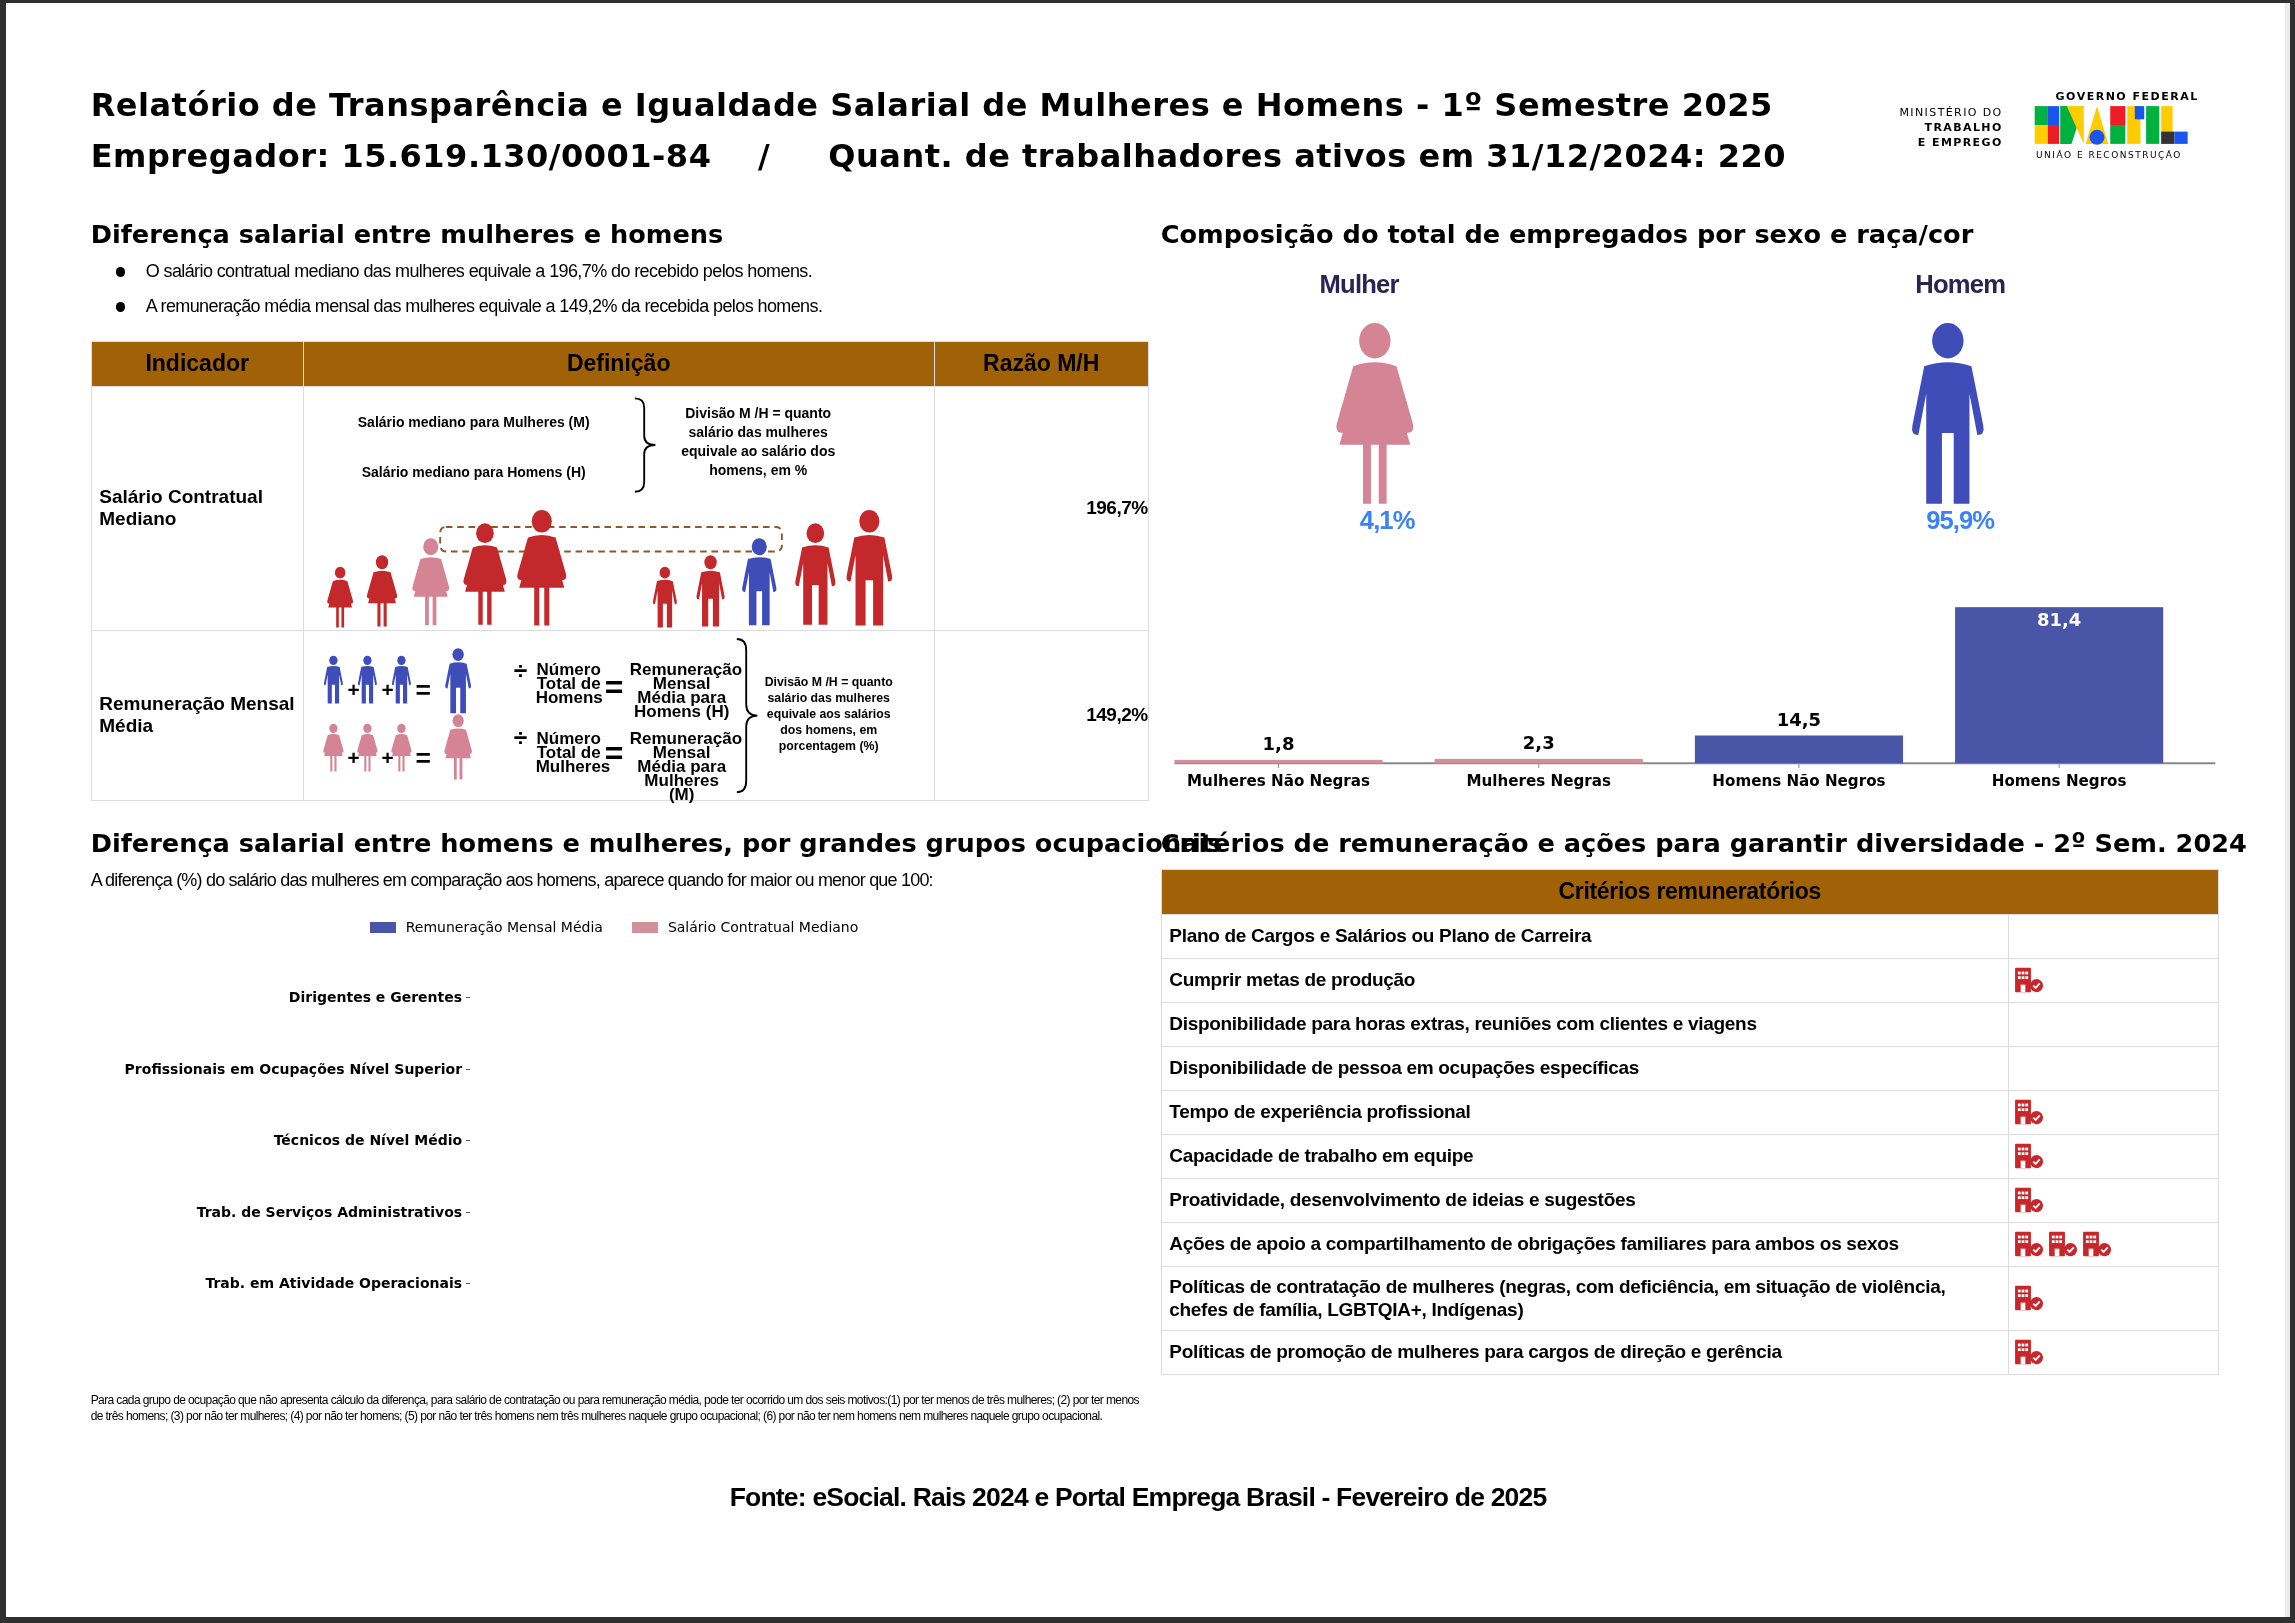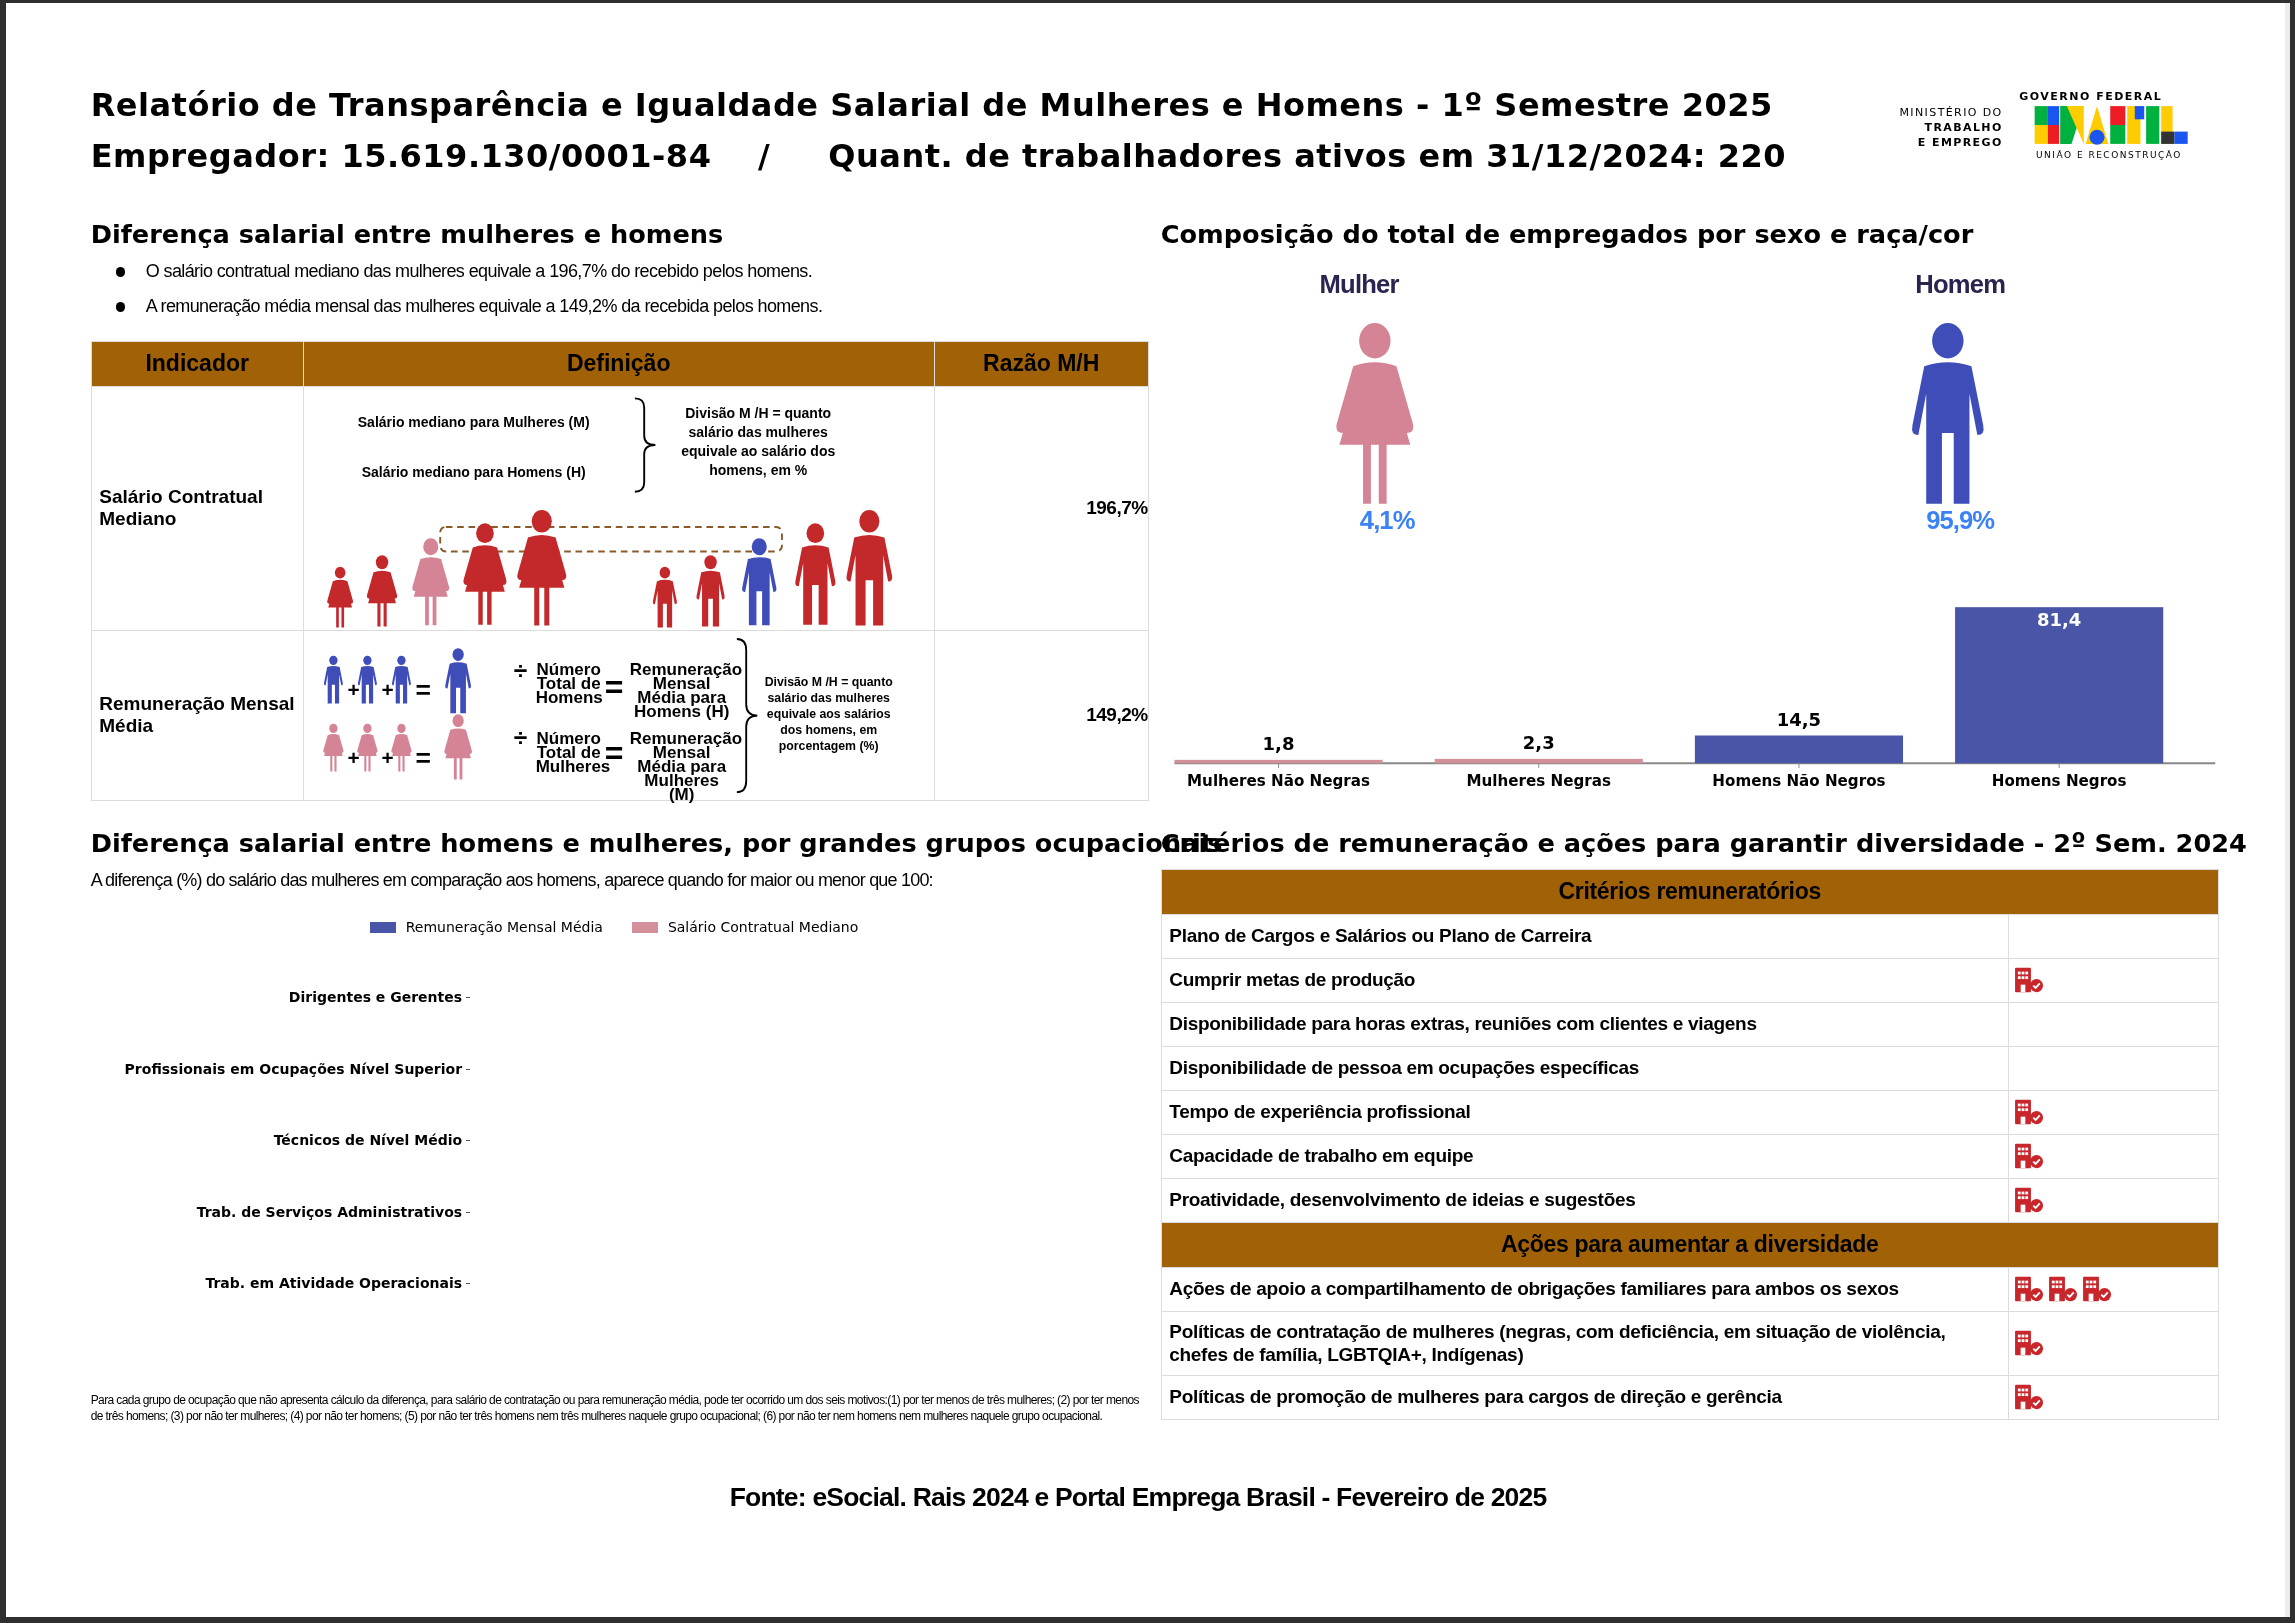--- a/index.html
+++ b/index.html
@@ -48,21 +48,21 @@
 
   <div class="abs h-title" style="left:85px;top:83px">Relatório de Transparência e Igualdade Salarial de Mulheres e Homens - 1º Semestre 2025</div>
   <div class="abs h-title" style="left:85px;top:134px;white-space:pre">Empregador: 15.619.130/0001-84    /     Quant. de trabalhadores ativos em 31/12/2024: 220</div>
 
   <div class="abs" style="left:1883px;top:102px;width:114px;text-align:right;font-family:'DejaVu Sans',sans-serif;font-size:11px;line-height:15px;letter-spacing:1.4px">
     <div>MINISTÉRIO DO</div>
     <div style="font-weight:bold">TRABALHO</div>
     <div style="font-weight:bold">E EMPREGO</div>
   </div>
   <div class="abs" style="left:2023px;top:87px;width:170px">
-    <div style="font-family:'DejaVu Sans',sans-serif;font-weight:bold;font-size:11px;letter-spacing:1.5px;text-align:left;margin-left:-9.5px">GOVERNO FEDERAL</div>
+    <div style="font-family:'DejaVu Sans',sans-serif;font-weight:bold;font-size:11px;letter-spacing:1.5px;text-align:right;margin-left:-9.5px">GOVERNO FEDERAL</div>
     <svg width="170" height="44" viewBox="0 0 180 46">
       <rect x="6" y="3" width="14" height="20" fill="#00b140"></rect>
         <rect x="20" y="3" width="12" height="20" fill="#1a55f0"></rect>
       <rect x="6" y="23" width="14" height="20" fill="#ffcc00"></rect>
         <rect x="20" y="23" width="12" height="20" fill="#ee1c25"></rect>
       <polygon points="33,3 58,3 45,43 33,43" fill="#00b140"></polygon>
         <polygon points="40,3 58,3 58,43" fill="#ffcc00"></polygon>
       <polygon points="60,43 72,3 84,43" fill="#ffcc00"></polygon>
         <circle cx="72" cy="36" r="8" fill="#1a55f0"></circle>
       <rect x="86" y="3" width="16" height="20" fill="#ee1c25"></rect>
@@ -346,23 +346,20 @@
                 <rect x="12" y="6" width="3" height="3"></rect>
                 <rect x="4" y="11" width="3" height="3"></rect>
                 <rect x="8" y="11" width="3" height="3"></rect>
                 <rect x="12" y="11" width="3" height="3"></rect>
                 <rect x="7" y="20" width="5" height="8"></rect>
               </g>
               <circle cx="24" cy="21" r="7" fill="#c8262b"></circle>
               <path d="M20.5,21 L23,23.5 L27.5,18.5" stroke="#fff" stroke-width="2" fill="none"></path>
             </svg></td>
         </tr>
-        <tr class="head">
-          <td colspan="2">Ações para aumentar a diversidade</td>
-        </tr>
         <tr>
           <td>Ações de apoio a compartilhamento de obrigações familiares para ambos os sexos</td>
           <td class="ic"><svg class="bicon" viewBox="0 0 34 30">
               <rect x="1" y="2" width="17" height="26" rx="1" fill="#c8262b"></rect>
               <g fill="#fff">
                 <rect x="4" y="6" width="3" height="3"></rect>
                 <rect x="8" y="6" width="3" height="3"></rect>
                 <rect x="12" y="6" width="3" height="3"></rect>
                 <rect x="4" y="11" width="3" height="3"></rect>
                 <rect x="8" y="11" width="3" height="3"></rect>

